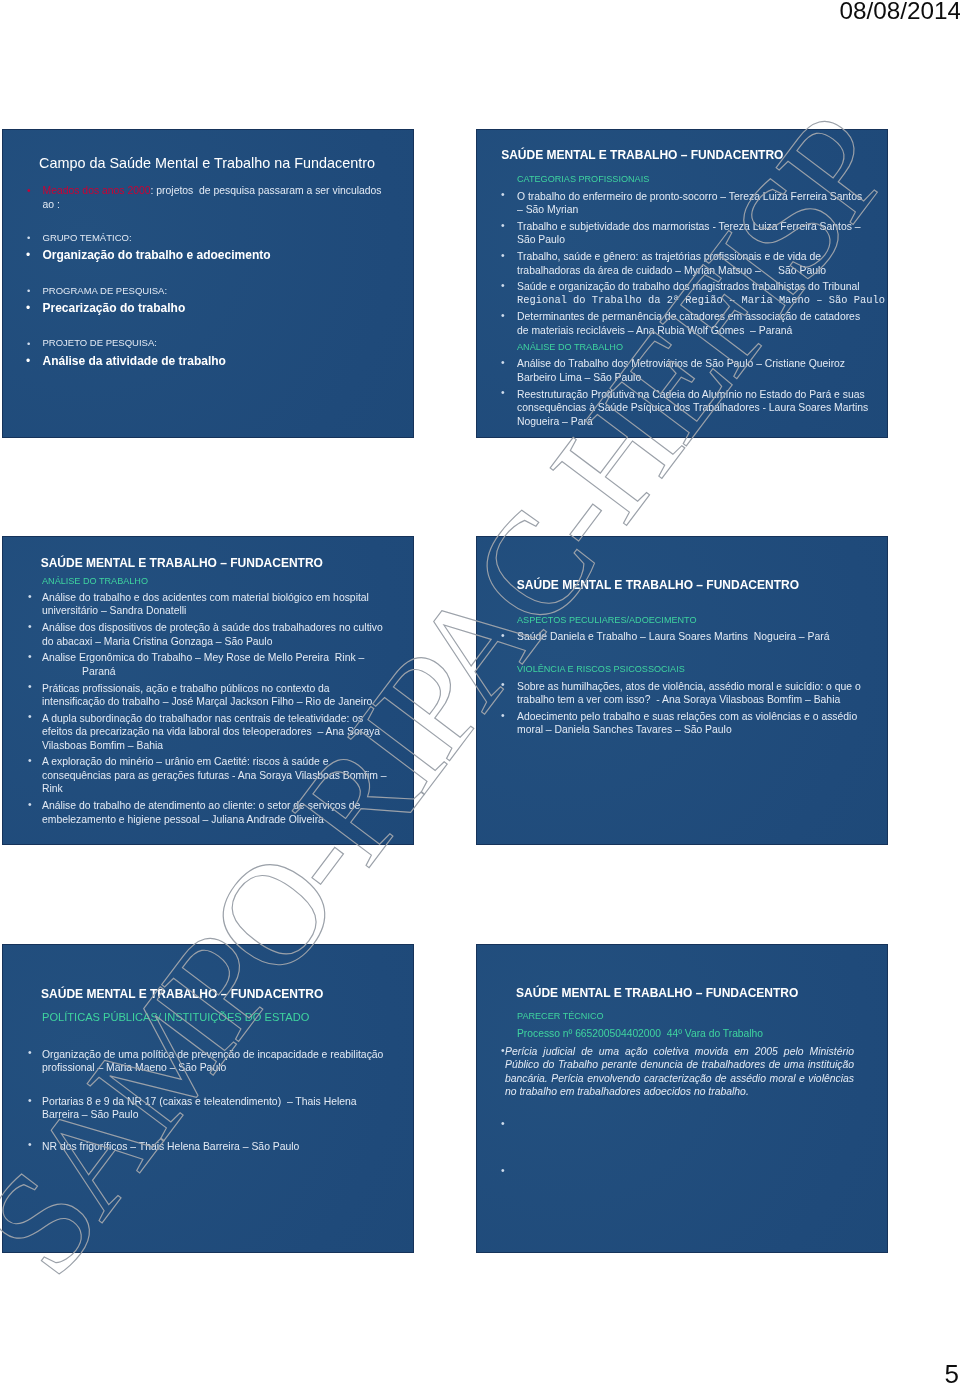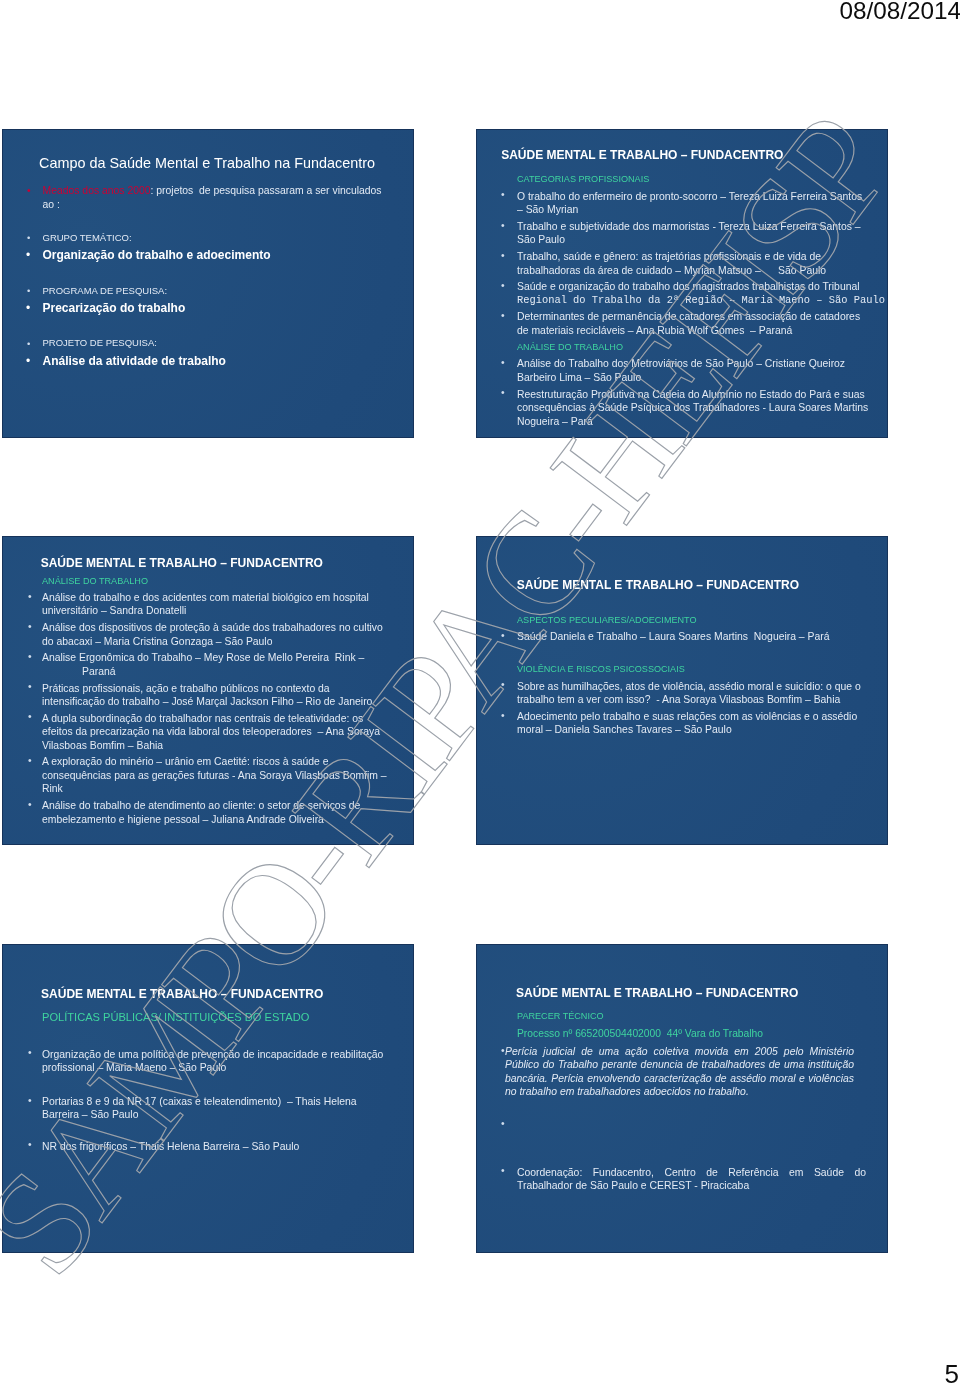--- a/index.html
+++ b/index.html
@@ -151,21 +151,20 @@
   </div>
 
   <div class="slide" id="s6">
     <div class="ttlb" style="left:39.1px;top:40.8px;">SAÚDE MENTAL E TRABALHO – FUNDACENTRO</div>
     <div class="sec" style="left:40.0px;top:66.4px;">PARECER TÉCNICO</div>
     <div class="sec mid" style="left:40.0px;top:83.3px;">Processo nº 665200504402000  44º Vara do Trabalho</div>
     <div class="bul" style="left:24.0px;top:99.6px;">•</div>
     <div class="jp" style="left:28px;top:99.9px;width:349px;font-style:italic;">Perícia judicial de uma ação coletiva movida em 2005 pelo Ministério Público do Trabalho perante denuncia de trabalhadores de uma instituição bancária. Perícia envolvendo caracterização de assédio moral e violências no trabalho em trabalhadores adoecidos no trabalho.</div>
     <div class="bul" style="left:24.0px;top:172.8px;">•</div>
     <div class="bul" style="left:24.0px;top:220.3px;">•</div>
-    <div class="jp" style="left:40.0px;top:220.6px;width:349px;">Coordenação: Fundacentro, Centro de Referência em Saúde do Trabalhador de São Paulo e  CEREST - Piracicaba</div>
   </div>
 
   <svg class="wm" viewBox="0 0 960 1383" width="960" height="1383">
     <defs>
       <path id="wmpath" d="M 56 1284 L 906 154" fill="none"></path>
     </defs>
     <text font-family="Liberation Serif, serif" font-size="146" fill="none" stroke="#9ba1a9" stroke-width="1.15" letter-spacing="-6">
       <textPath href="#wmpath" startOffset="0">SAMPO-RIPAC-HEFISP</textPath>
     </text>
   </svg>

